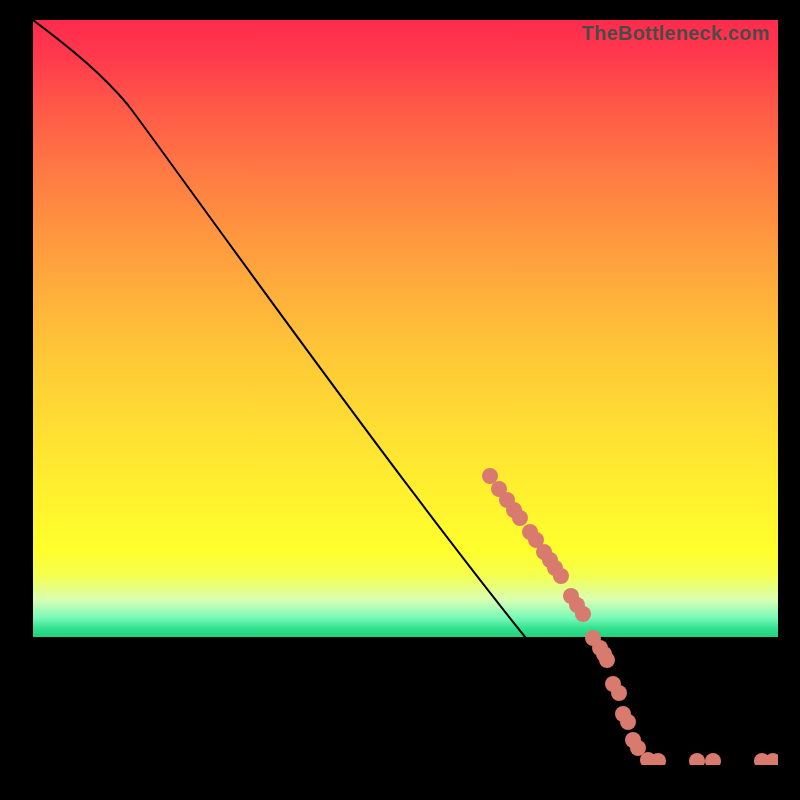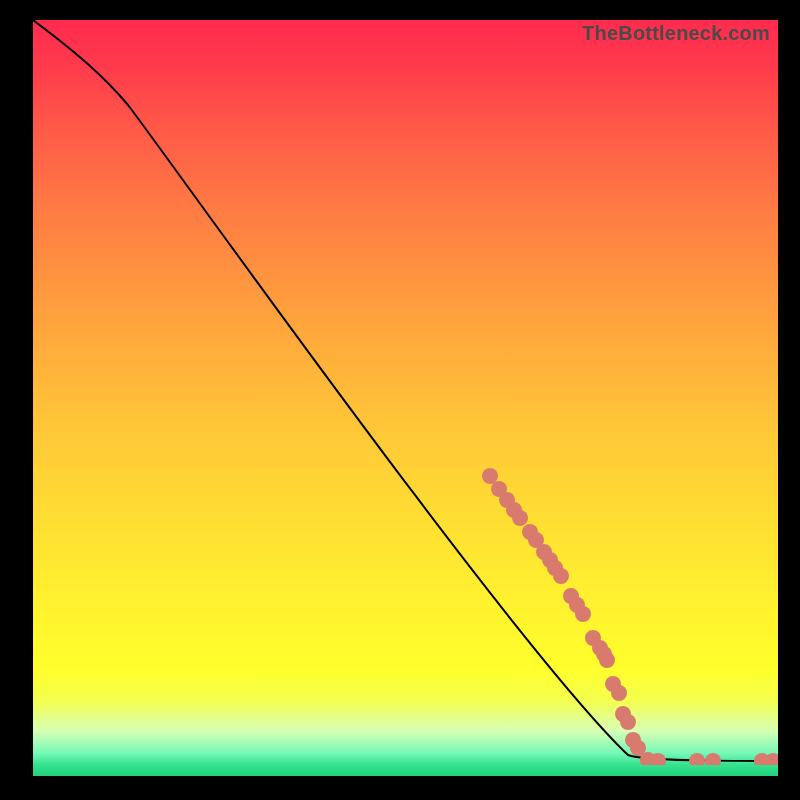--- a/index.html
+++ b/index.html
@@ -9,21 +9,21 @@
     height: 800px;
     background: #000;
     overflow: hidden;
     font-family: Arial, Helvetica, sans-serif;
   }
   .frame {
     position: absolute;
     left: 33px;
     top: 20px;
     width: 745px;
-    height: 756px;
+    height: 617px;
     background: linear-gradient(
       to bottom,
       #ff2b4e 0%,
       #ff3a4c 6%,
       #ff5848 14%,
       #ff7844 24%,
       #ff9440 34%,
       #ffb13b 45%,
       #ffc937 55%,
       #ffde33 66%,

